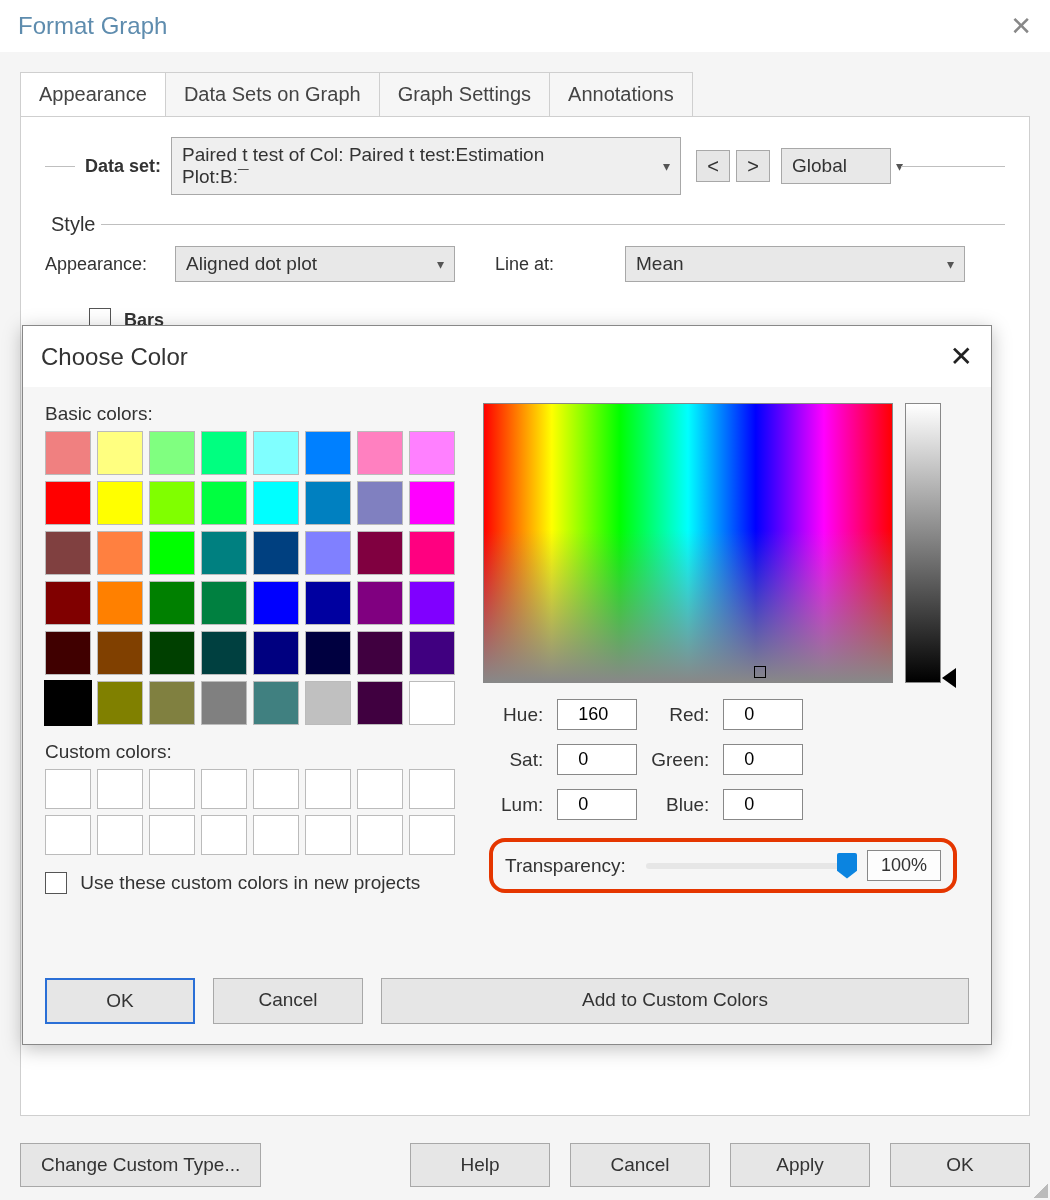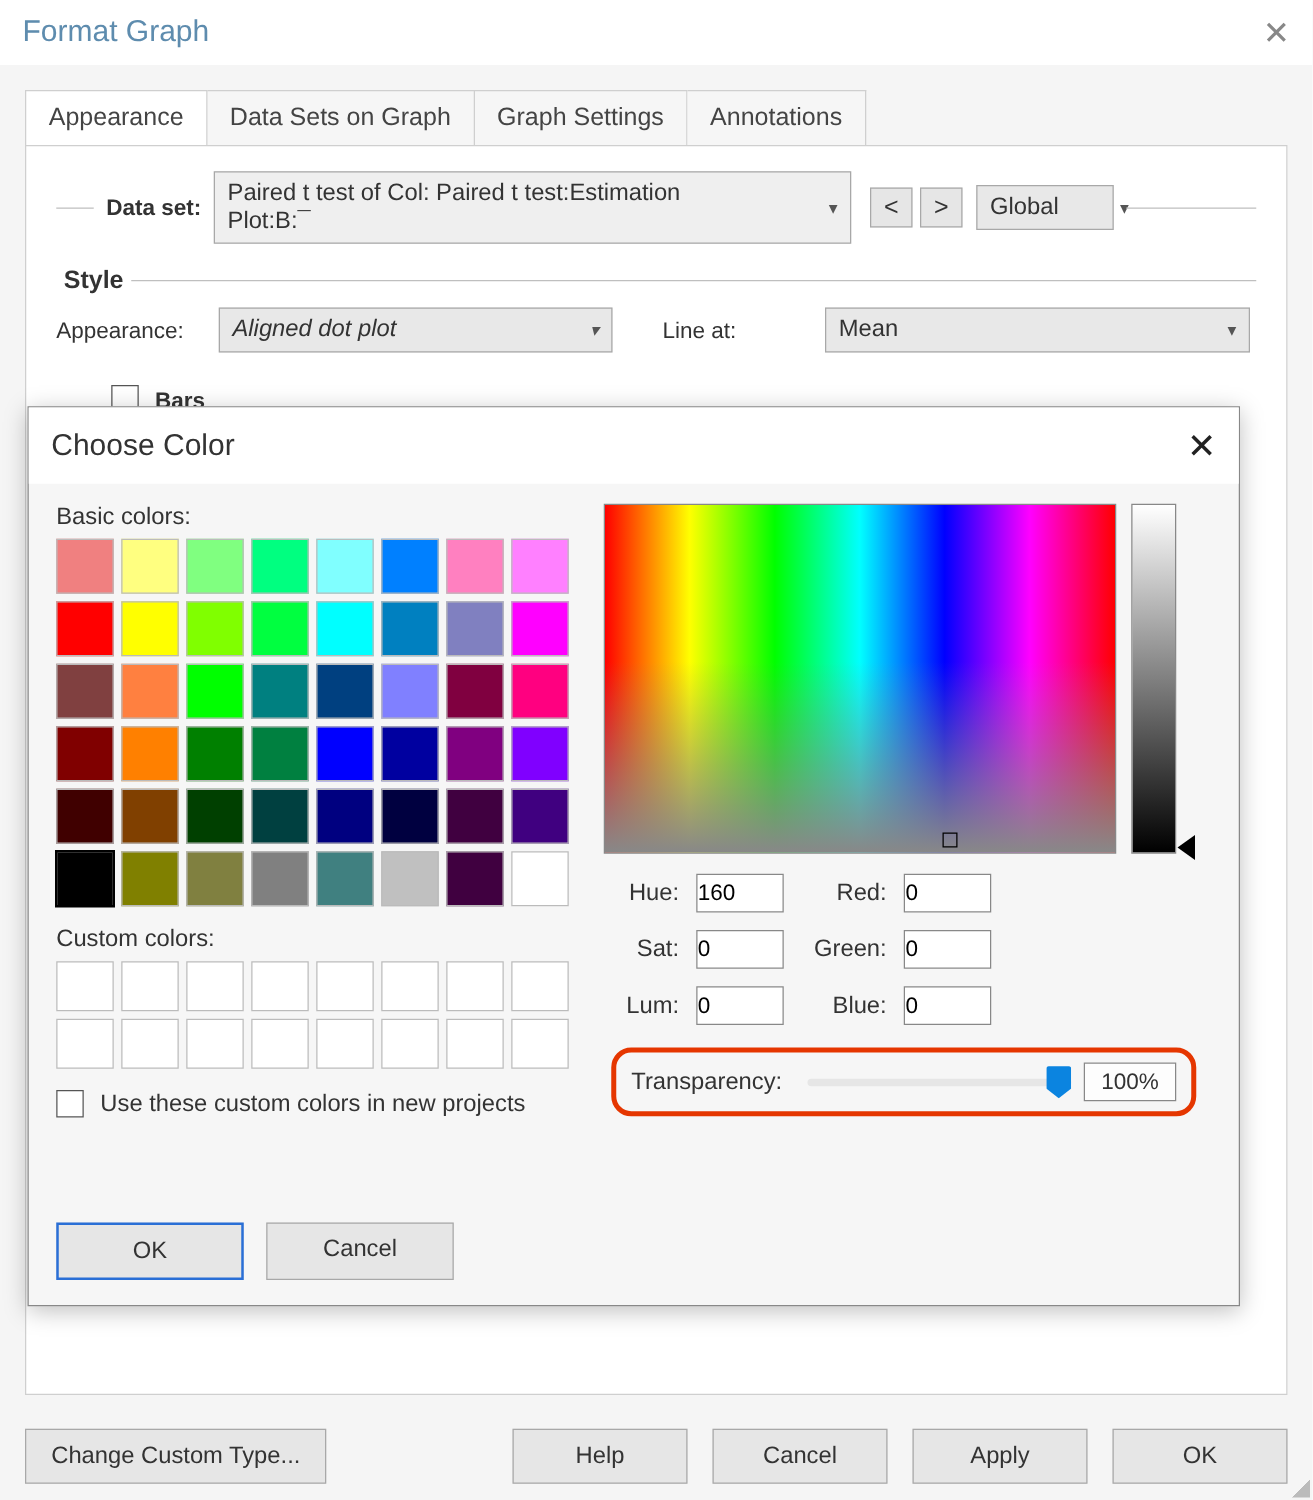--- a/index.html
+++ b/index.html
@@ -100,21 +100,21 @@
     display: inline-flex; align-items: center; justify-content: center;
     margin: 0 3px;
     cursor: pointer;
     font-size: 20px;
   }
   .fieldset-title {
     display: flex;
     align-items: center;
     margin: 18px 0 10px 0;
   }
-  .fieldset-title .txt { font-weight: 700; font-size: 20px; margin: 0 6px; }
+  .fieldset-title .txt { font-weight: 400; font-size: 20px; margin: 0 6px; }
   .appearance-row {
     display: flex;
     align-items: center;
   }
   .appearance-row .lbl { width: 130px; text-align: left; }
   .select {
     border: 1px solid #a8a8a8;
     background: #e8e8e8;
     padding: 6px 10px;
     font-size: 19px;
@@ -238,21 +238,21 @@
   .hsb-grid {
     display:grid;
     grid-template-columns: auto 80px auto 80px;
     gap: 14px 14px;
     align-items: center;
     margin-top: 16px;
     margin-left: 18px;
     font-size: 19px;
   }
   .hsb-grid .albl { text-align:right; }
-  .numbox { border:1px solid #888; background:#fff; padding:4px 0; width:70px; font-size:18px; }
+  .numbox { border:1px solid #888; background:#fff; padding:4px 20px; width:80px; font-size:18px; }
   .solid-label { margin-top:6px; margin-left:4px; font-size:19px;}
   .transparency-row {
     display:flex; align-items:center;
     margin: 18px 6px 0 6px;
     padding: 8px 12px;
     width: 468px;
   }
   .callout {
     border: 4px solid #e53600;
     border-radius: 16px;
@@ -325,21 +325,21 @@
       <div class="line-through" style="margin-left:10px;"></div>
     </div>
 
     <div class="fieldset-title">
       <span class="txt">Style</span>
       <div class="line-through"></div>
     </div>
 
     <div class="appearance-row">
       <span class="lbl">Appearance:</span>
-      <div class="select" style="width:315px;font-style:italic;">
+      <div class="select" style="width:280px;">
         <span>Aligned dot plot</span>
         <span class="chev">▾</span>
       </div>
       <span style="width:40px;"></span>
       <span class="lbl">Line at:</span>
       <div class="select" style="width:340px;">
         <span>Mean</span>
         <span class="chev">▾</span>
       </div>
     </div>
@@ -472,20 +472,21 @@
             <div class="slider-thumb"></div>
           </div>
           <div class="pctbox">100%</div>
         </div>
       </div>
     </div>
 
     <div class="modal-footer">
       <div class="mbtn ok">OK</div>
       <div class="mbtn cancel">Cancel</div>
+      <div class="mbtn add">Add to Custom Colors</div>
     </div>
   </div>
 
   <div class="footer">
     <div class="btn" style="min-width:220px;">Change Custom Type...</div>
     <div class="spacer"></div>
     <div class="btn">Help</div>
     <div class="btn">Cancel</div>
     <div class="btn">Apply</div>
     <div class="btn">OK</div>

